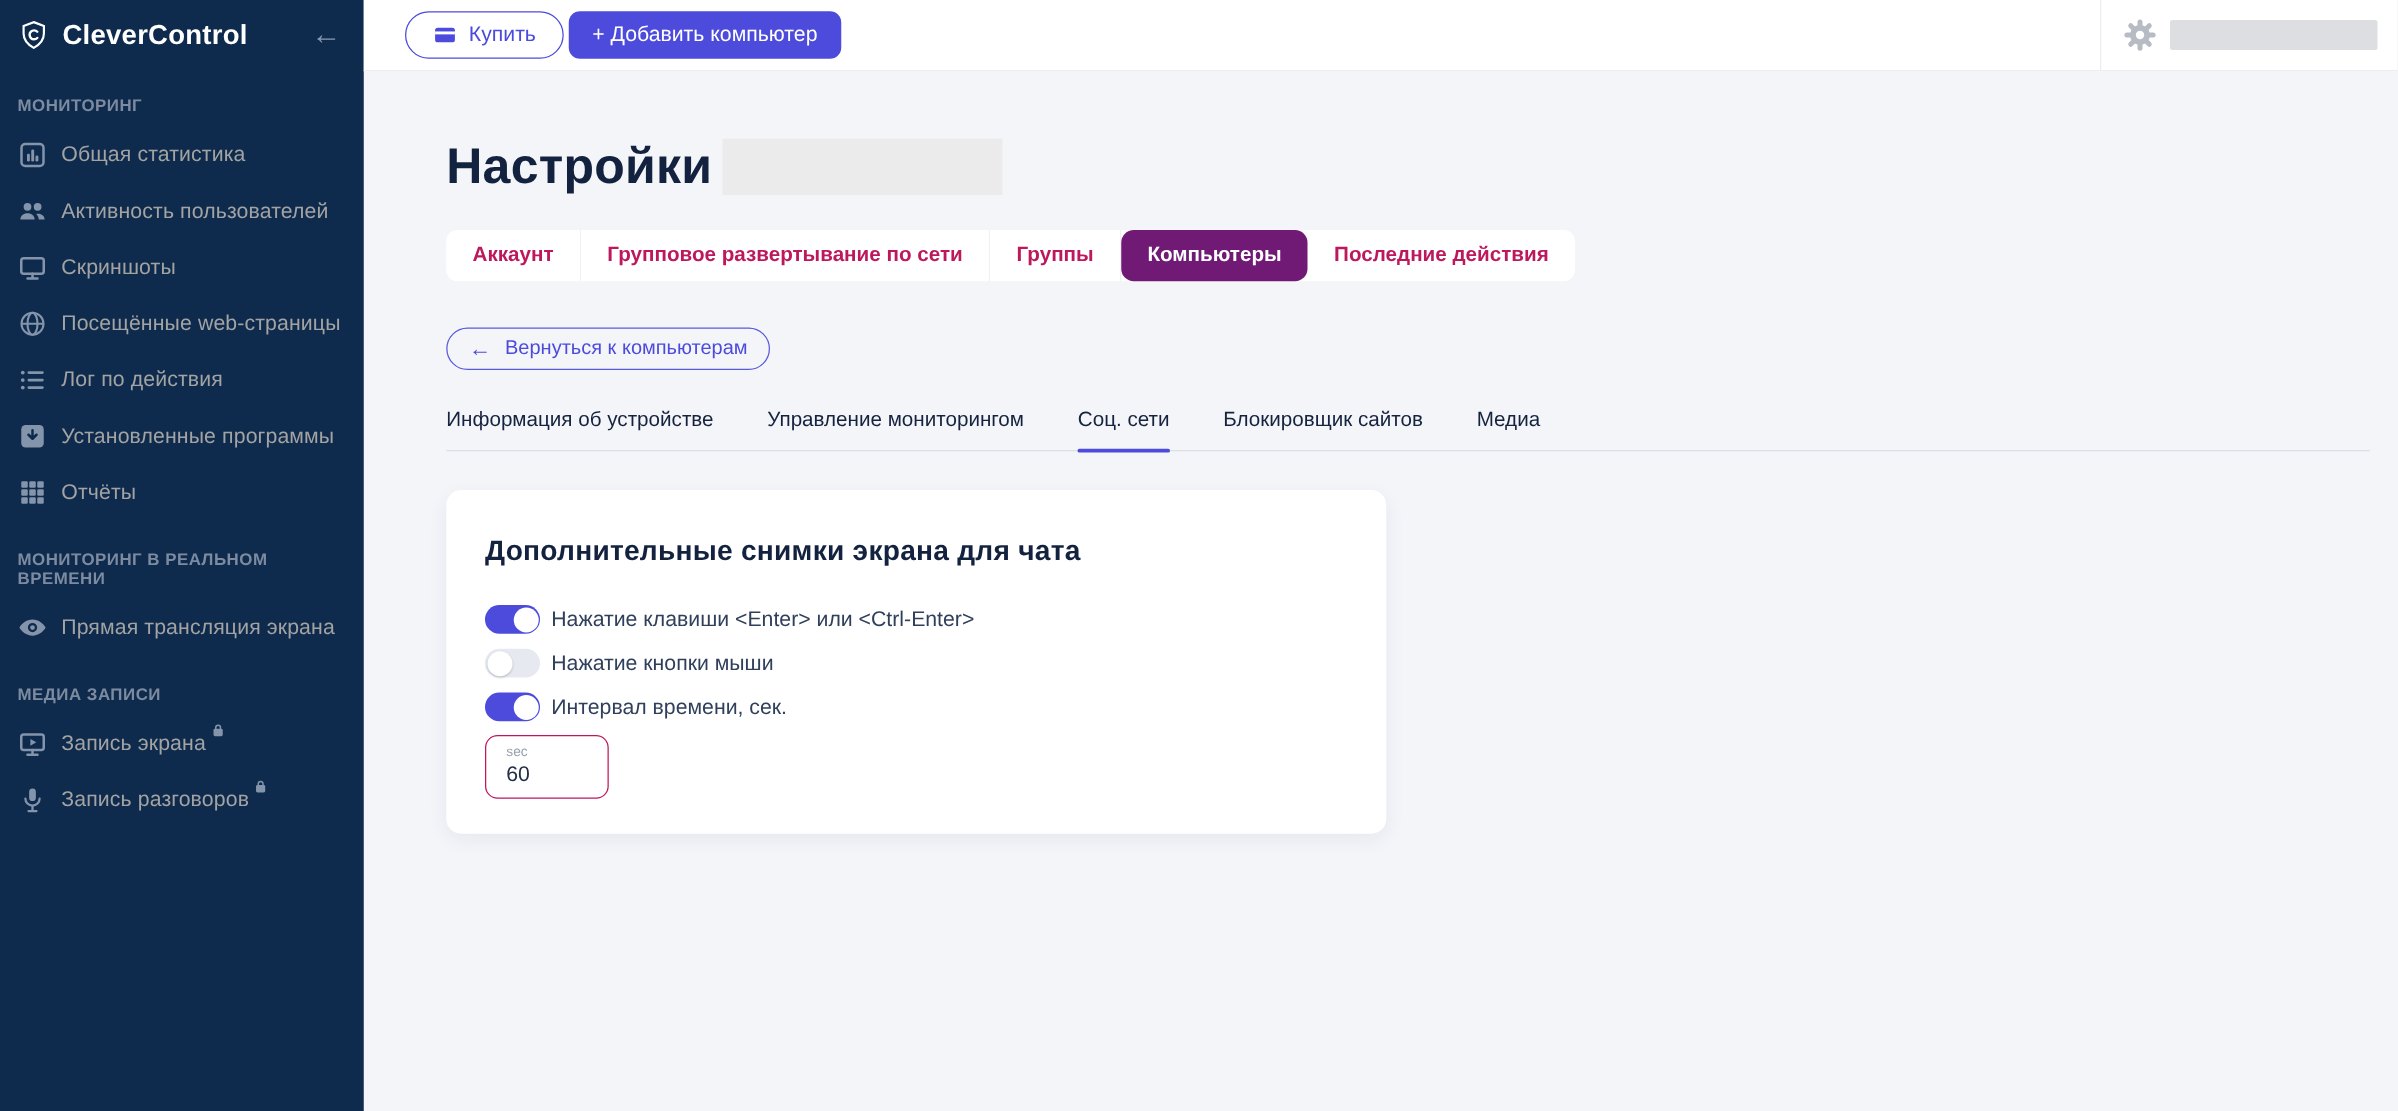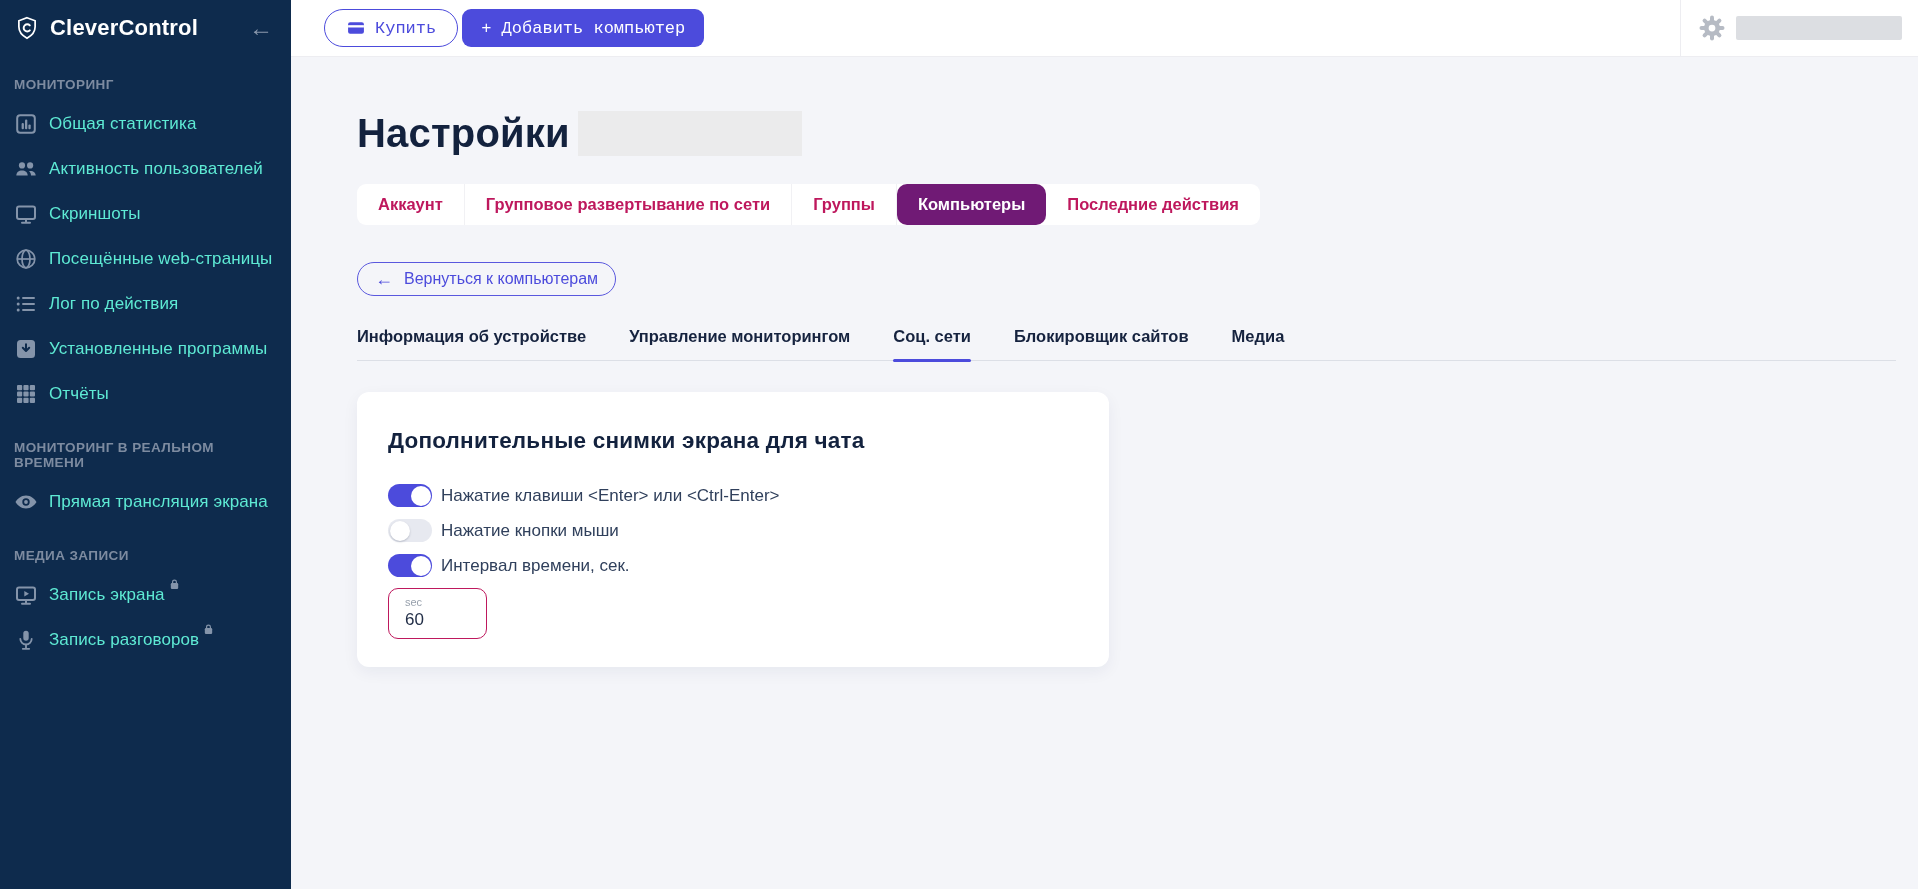--- a/index.html
+++ b/index.html
@@ -9,27 +9,27 @@
   
   .sidebar { width:291px; min-width:291px; height:889px; background:#0e2b4d; padding-top:10px; }
   .logo-row { display:flex; align-items:center; height:36px; padding:0 12px 0 14px; }
   .logo-icon { width:26px; height:26px; flex:none; }
   .logo-text { font-size:22px; font-weight:bold; color:#ffffff; margin-left:10px; flex:1; letter-spacing:.2px; }
   .collapse-btn { color:#8b99ad; font-size:24px; line-height:1; cursor:pointer; padding:0 6px; }
   .nav-section { padding:0 14px; margin:31px 0 9px; font-size:13.5px; font-weight:bold; color:#7d8ba0; letter-spacing:.4px; }
   .nav-section.tight { margin-top:24px; }
   .nav-item { display:flex; align-items:center; height:45px; padding:0 14px; cursor:pointer; }
   .nav-item svg { width:24px; height:24px; color:#8494aa; flex:none; }
-  .nav-label { margin-left:11px; font-size:17px; color:#5eead4; letter-spacing:.1px; white-space:nowrap; }
+  .nav-label { margin-left:11px; font-size:17px; color:#a3a3a3; letter-spacing:.1px; white-space:nowrap; }
   .lock-badge { display:inline-block; position:relative; top:-9px; margin-left:3px; color:#22a83e; }
   .lock-badge svg { width:13px; height:13px; }
 
   
   .main { flex:1; display:flex; flex-direction:column; }
-  .topbar { height:57px; background:#fff; border-bottom:1px solid #ededf1; display:flex; align-items:center; padding-left:33px;font-family:Liberation Mono, monospace; }
+  .topbar { height:57px; background:#fff; border-bottom:1px solid #ededf1; display:flex; align-items:center; padding-left:33px; }
   .btn-buy { height:38px; display:inline-flex; align-items:center; gap:9px; padding:0 21px;
              background:#fff; border:1px solid #4c4bdc; border-radius:19px; color:#4c4bdc;
              font-size:17px; font-family:inherit; cursor:pointer; }
   .btn-buy svg { width:20px; height:20px; }
   .btn-add { height:38px; margin-left:4px; padding:0 19px; background:#4c4bdc; border:none; border-radius:9px;
              color:#fff; font-size:17px; font-family:inherit; cursor:pointer; }
   .topbar-right { margin-left:auto; height:100%; border-left:1px solid #ededf1; display:flex; align-items:center; padding:0 16px; gap:9px; }
   .gear-btn { width:30px; height:30px; color:#b6bbc4; cursor:pointer; }
   .gear-btn svg { width:30px; height:30px; }
   .user-placeholder { width:166px; height:24px; background:#dcdee2; border-radius:2px; cursor:pointer; }
@@ -45,21 +45,21 @@
   .tab:first-child { border-top-left-radius:9px; border-bottom-left-radius:9px; }
   .tab:last-child { border-right:none; border-top-right-radius:9px; border-bottom-right-radius:9px; }
   .tab.active { background:#701a75; color:#fff; border-radius:10px; border-right:none; }
 
   .back-btn { margin-top:37px; display:inline-flex; align-items:center; gap:11px; height:34px; padding:0 17px;
               background:transparent; border:1px solid #5a58de; border-radius:17px; color:#4c4bdc;
               font-size:16px; font-family:inherit; cursor:pointer; }
   .back-arrow { font-size:18px; line-height:1; }
 
   .subtabs { display:flex; gap:43px; margin-top:31px; border-bottom:1px solid #dcdfe6; margin-right:22px; }
-  .subtab { padding-bottom:14px; font-size:16.5px; font-weight:bold; color:#16233f; position:relative; cursor:pointer; white-space:nowrap; }
+  .subtab { padding-bottom:14px; font-size:16.5px; font-weight:normal; color:#16233f; position:relative; cursor:pointer; white-space:nowrap; }
   .subtab.active::after { content:""; position:absolute; left:0; right:0; bottom:-2px; height:3px; background:#4c4bdc; border-radius:2px; }
 
   .card { margin-top:31px; width:752px; background:#fff; border-radius:12px; padding:36px 31px 28px;
           box-shadow:0 5px 16px rgba(25,39,80,.06); }
   .card-title { font-size:22.5px; font-weight:bold; color:#13223e; letter-spacing:.2px; }
   .toggle-row { display:flex; align-items:center; margin-top:12px; }
   .toggle-row.first { margin-top:30px; }
   .switch { width:44px; height:23px; border-radius:12px; position:relative; flex:none; cursor:pointer; }
   .switch.on { background:#4c4bdc; }
   .switch.off { background:#e7e9f0; }

